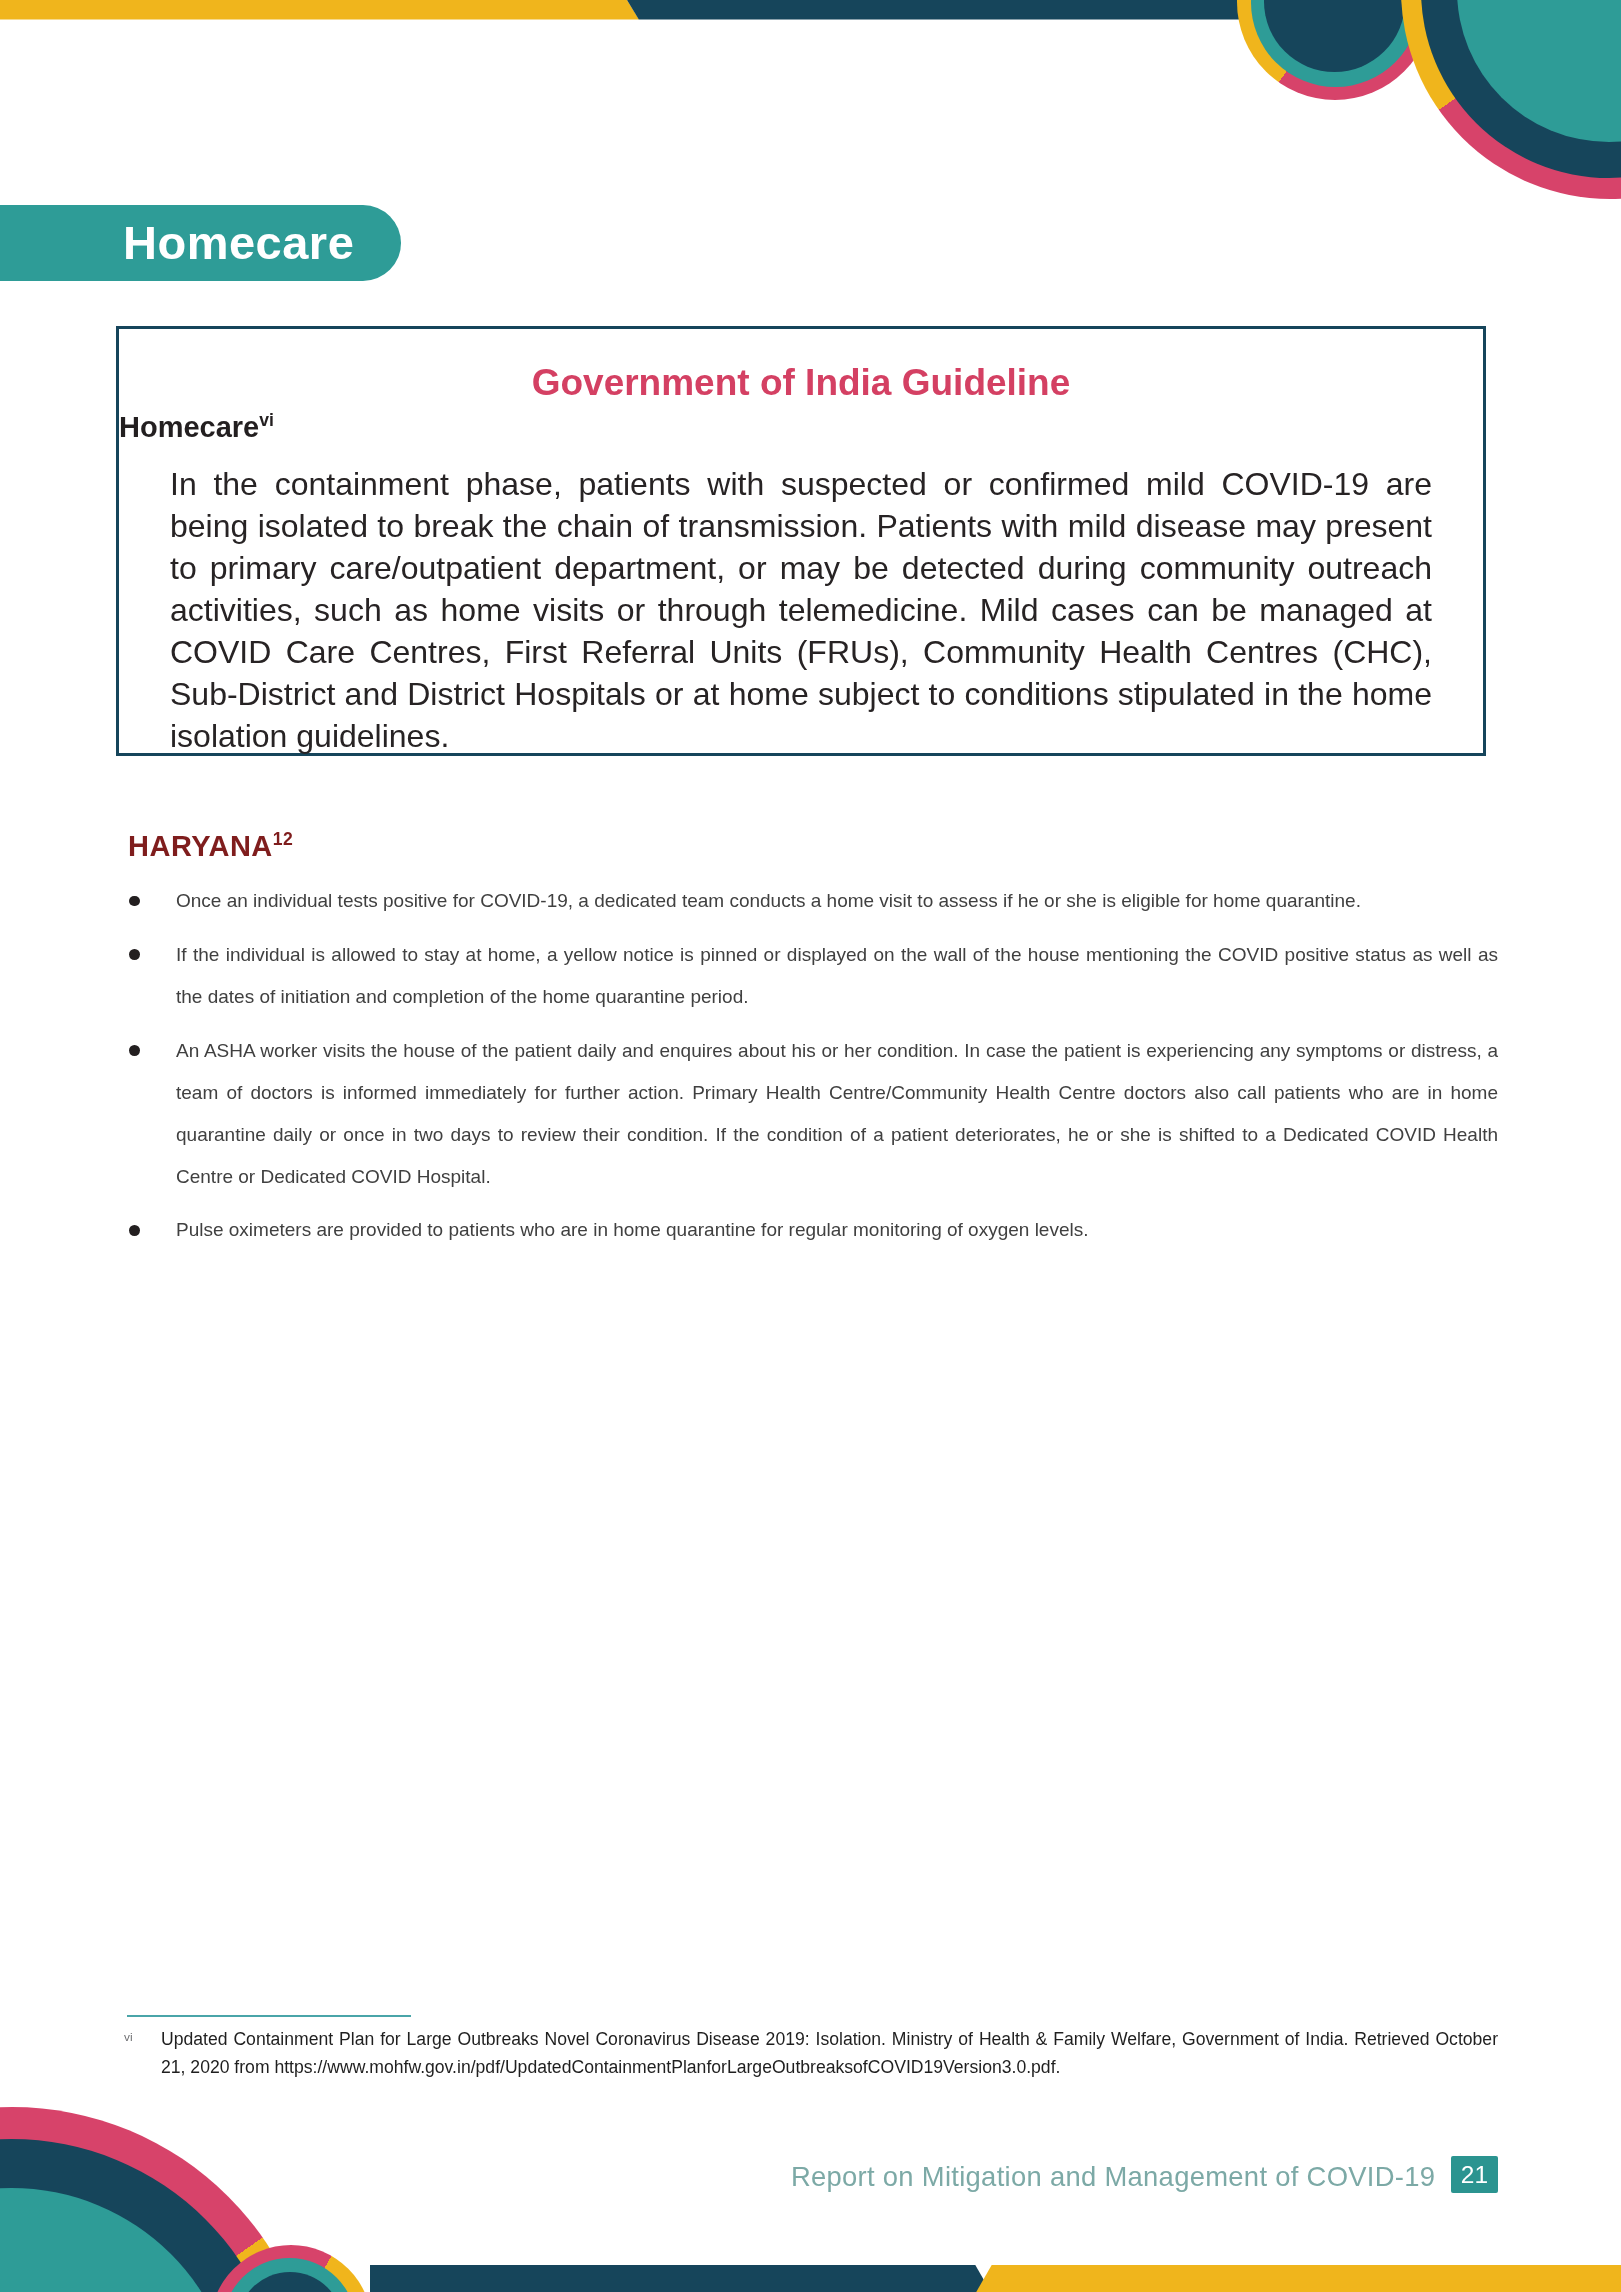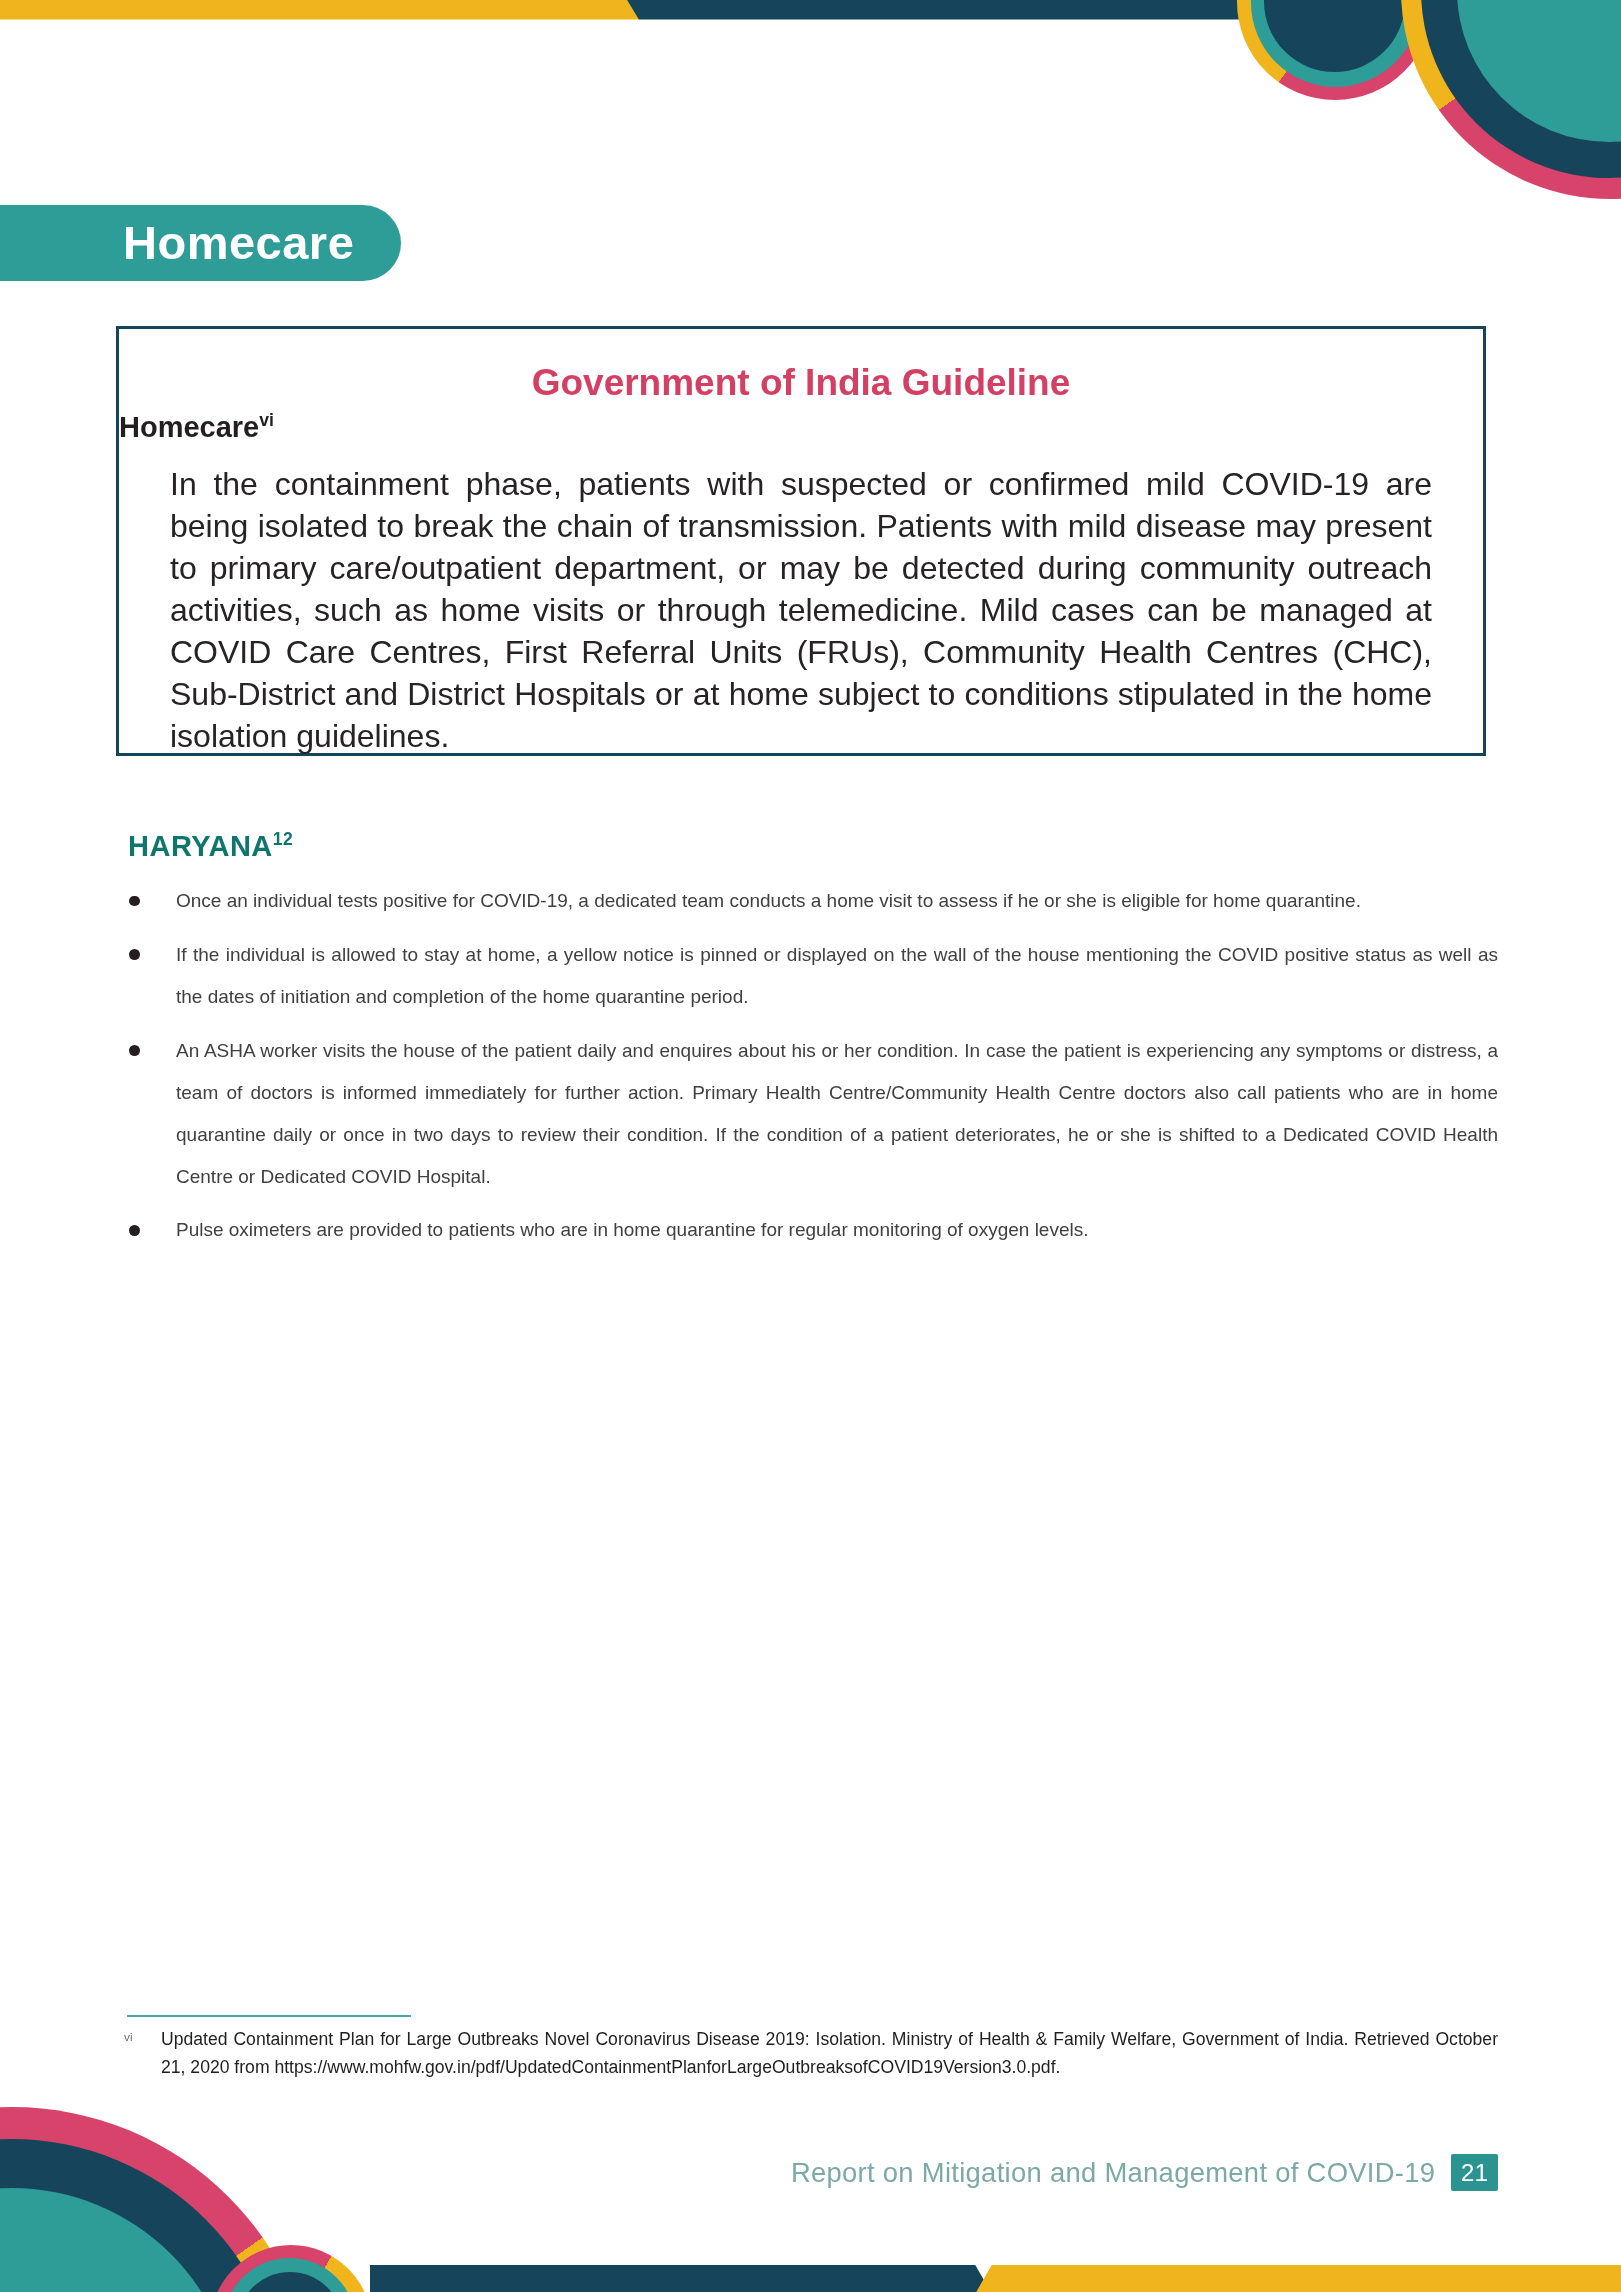--- a/index.html
+++ b/index.html
@@ -68,21 +68,21 @@
   }
   .gbox-subtitle sup{font-size:17.6px;}
   .gbox-body{
     margin:19.6px 51px 0 51px;
     font-size:32px;line-height:42px;
     text-align:justify;color:#272324;
   }
   
   .state-heading{
     position:absolute;left:128px;top:829px;
-    font-size:29px;font-weight:bold;color:#0f766e;letter-spacing:0.5px;
+    font-size:29px;font-weight:bold;color:#7f1d1d;letter-spacing:0.5px;
   }
   .state-heading sup{font-size:17.6px;}
   .bullets{
     position:absolute;left:128px;top:880px;width:1370px;
     list-style:none;margin:0;padding:0;
   }
   .bullets li{
     position:relative;padding-left:48px;margin-bottom:11.8px;
     font-size:19px;line-height:42px;text-align:justify;color:#404040;
   }
@@ -96,21 +96,21 @@
     position:absolute;left:124px;top:2025px;width:1374px;
     font-size:17.6px;line-height:28px;color:#1f1f1f;text-align:justify;
   }
   .footnote .fn-marker{
     position:absolute;left:0;top:-2px;font-size:11.8px;color:#6d6e71;
   }
   .footnote .fn-text{display:block;margin-left:37px;}
   
   .footer{
     position:absolute;top:2152px;right:123px;height:41px;
-    display:flex;align-items:center;gap:15.7px;margin-left:18px;
+    display:flex;align-items:flex-end;gap:15.7px;margin-left:18px;
   }
   .footer-title{
     font-size:27.4px;color:#7CA9A6;font-weight:300;letter-spacing:0.3px;
   }
   .page-badge{
     width:47px;height:37px;background:#2B9490;border-radius:2px;
     color:#ffffff;font-size:24.5px;font-weight:normal;
     display:flex;align-items:center;justify-content:center;
   }
 </style>

